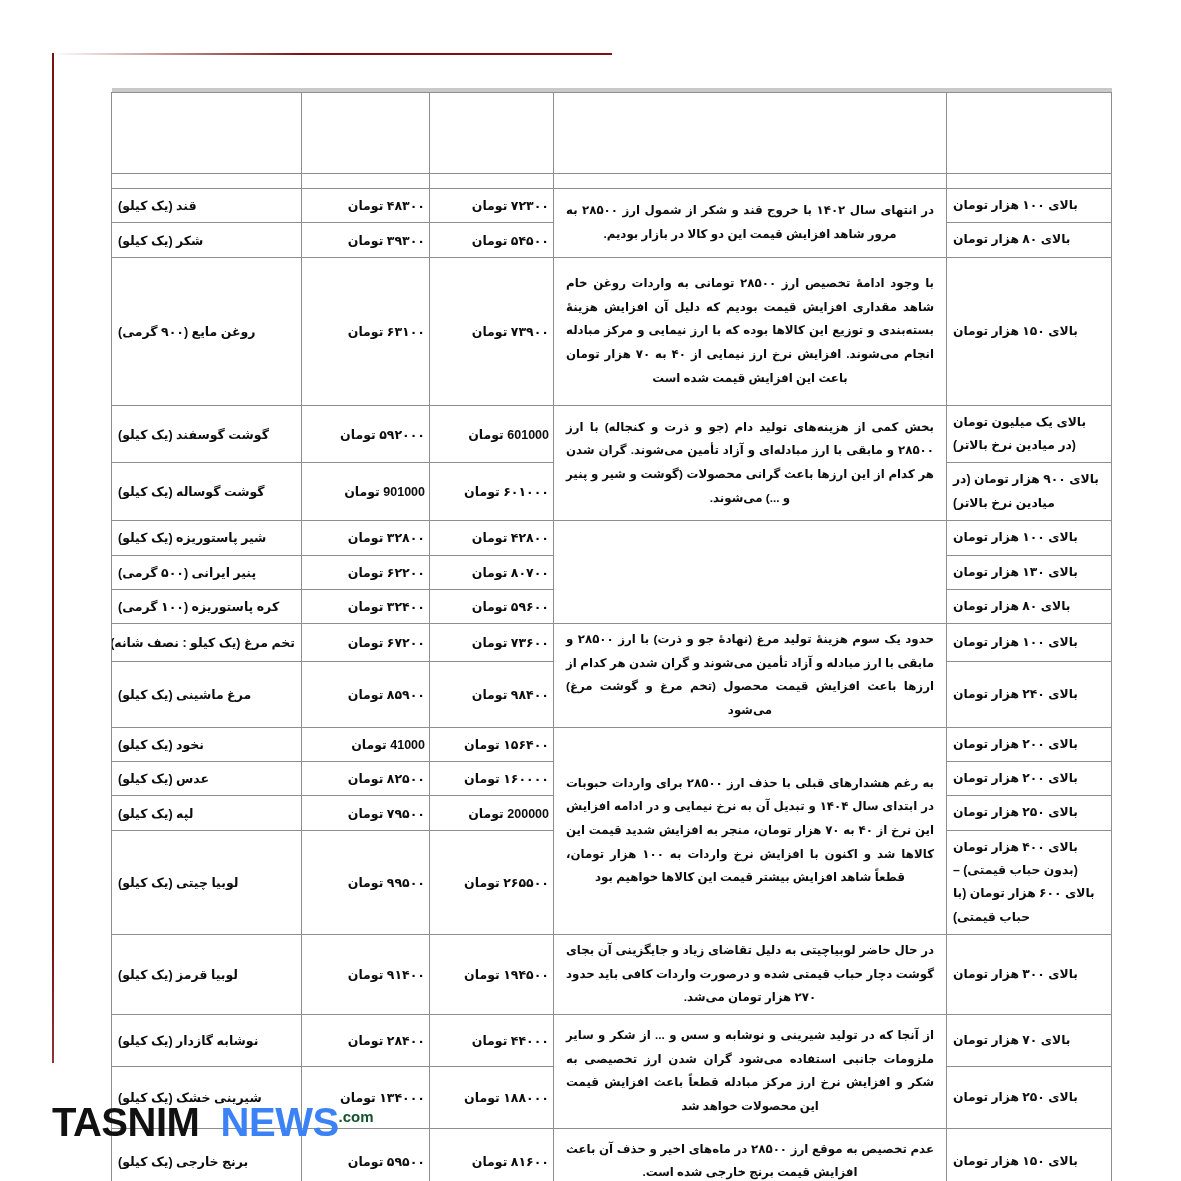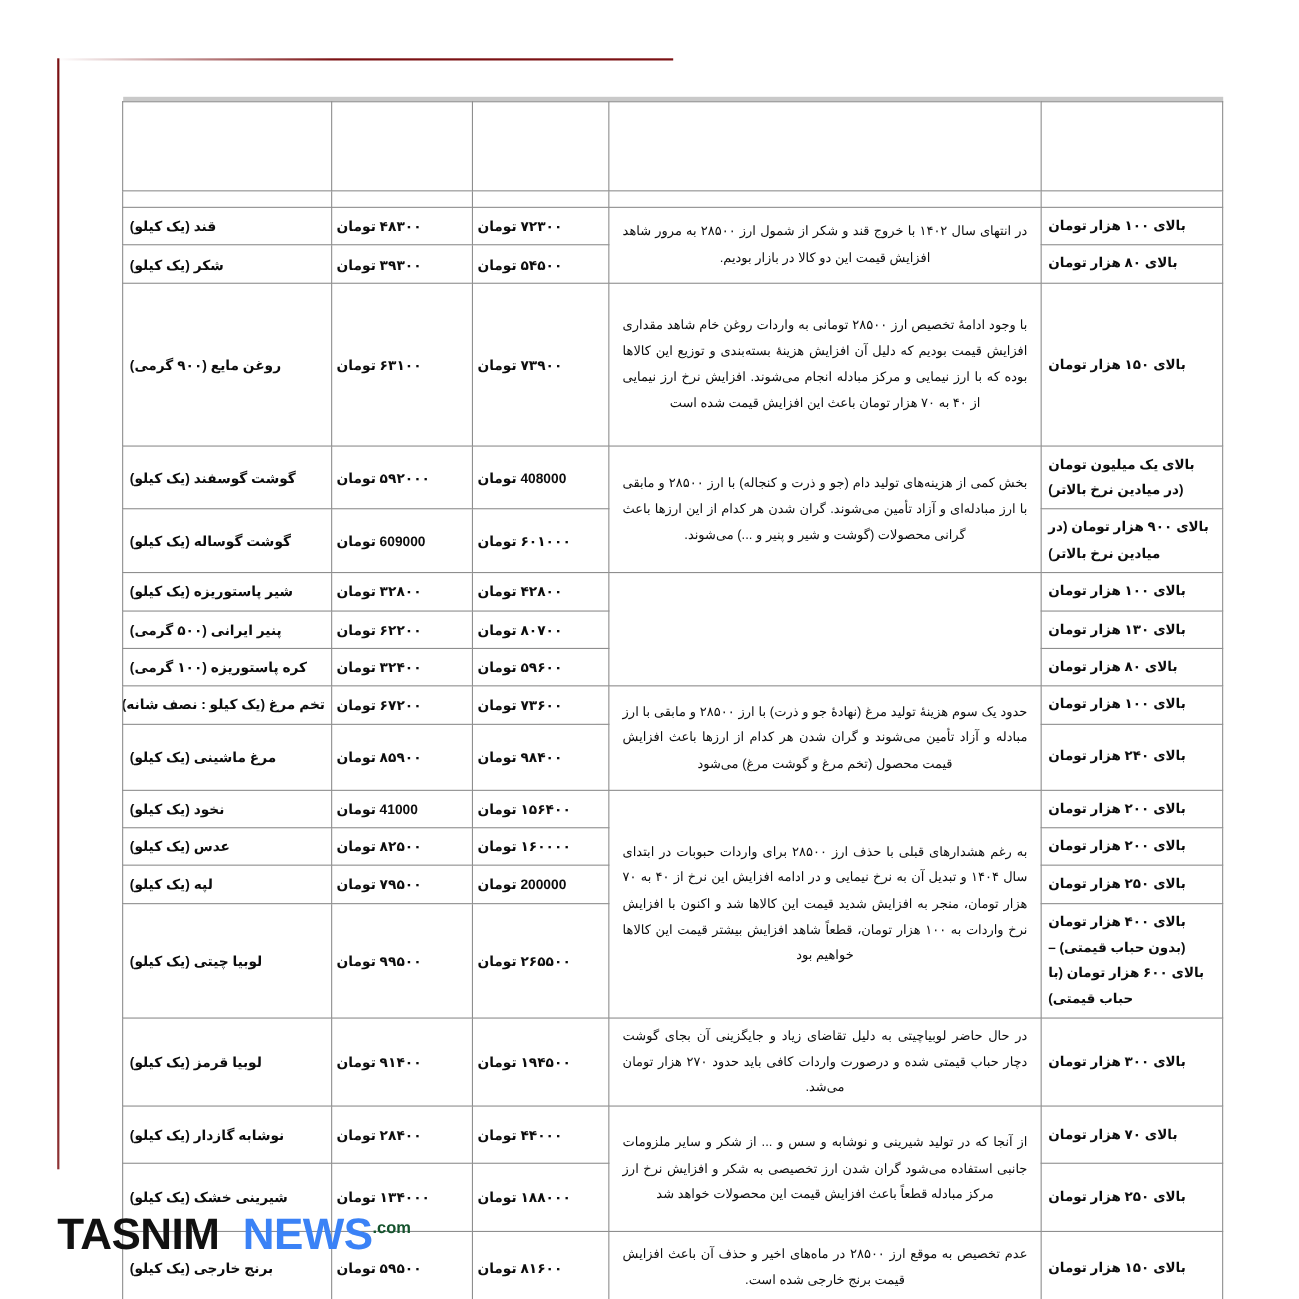--- a/index.html
+++ b/index.html
@@ -73,24 +73,24 @@
   col.c-p1404{width:124px;}
   col.c-notes{width:393px;}
   col.c-fore{width:165px;}
 
   td.item{
     font-size:12.5px;font-weight:700;color:#0d0d0d;
     text-align:left;padding:5px 6px;white-space:nowrap;overflow:hidden;
   }
   td.price{
     font-size:12.5px;font-weight:700;color:#0d0d0d;
-    text-align:left;padding:5px 4px;white-space:nowrap;
+    text-align:right;padding:5px 4px;white-space:nowrap;
   }
   td.notes{
-    font-size:11.8px;font-weight:400;color:#0d0d0d;
+    font-size:11.8px;font-weight:700;color:#0d0d0d;
     text-align:justify;text-align-last:center;
     padding:4px 12px;line-height:2.0;
   }
   td.fore{
     font-size:12.3px;font-weight:700;color:#0d0d0d;
     text-align:left;padding:5px 6px;line-height:1.9;
   }
   td.blank{height:14px;padding:0;}
   tr.spacer td{height:14px;padding:0;border-left:1px solid #8e8e8e;border-right:1px solid #8e8e8e;}
 
@@ -169,29 +169,29 @@
         <td class="fore">بالای ۱۵۰ هزار تومان</td>
         <td class="notes">با وجود ادامهٔ تخصیص ارز ۲۸۵۰۰ تومانی به واردات روغن خام شاهد مقداری افزایش قیمت بودیم که دلیل آن افزایش هزینهٔ بسته‌بندی و توزیع این کالاها بوده که با ارز نیمایی و مرکز مبادله انجام می‌شوند. افزایش نرخ ارز نیمایی از ۴۰ به ۷۰ هزار تومان باعث این افزایش قیمت شده است</td>
         <td class="price">۷۳۹۰۰ تومان</td>
         <td class="price">۶۳۱۰۰ تومان</td>
         <td class="item">روغن مایع (۹۰۰ گرمی)</td>
       </tr>
 
       <tr style="height:54px;">
         <td class="fore">بالای یک میلیون تومان (در میادین نرخ بالاتر)</td>
         <td class="notes" rowspan="2">بخش کمی از هزینه‌های تولید دام (جو و ذرت و کنجاله) با ارز ۲۸۵۰۰ و مابقی با ارز مبادله‌ای و آزاد تأمین می‌شوند. گران شدن هر کدام از این ارزها باعث گرانی محصولات (گوشت و شیر و پنیر و ...) می‌شوند.</td>
-        <td class="price">408000 تومان</td>
+        <td class="price">601000 تومان</td>
         <td class="price">۵۹۲۰۰۰ تومان</td>
         <td class="item">گوشت گوسفند (یک کیلو)</td>
       </tr>
 
       <tr style="height:54px;">
         <td class="fore">بالای ۹۰۰ هزار تومان (در میادین نرخ بالاتر)</td>
         <td class="price">۶۰۱۰۰۰ تومان</td>
-        <td class="price">609000 تومان</td>
+        <td class="price">901000 تومان</td>
         <td class="item">گوشت گوساله (یک کیلو)</td>
       </tr>
 
       <tr style="height:26px;">
         <td class="fore">بالای ۱۰۰ هزار تومان</td>
         <td class="notes" rowspan="3"></td>
         <td class="price">۴۲۸۰۰ تومان</td>
         <td class="price">۳۲۸۰۰ تومان</td>
         <td class="item">شیر پاستوریزه (یک کیلو)</td>
       </tr>

